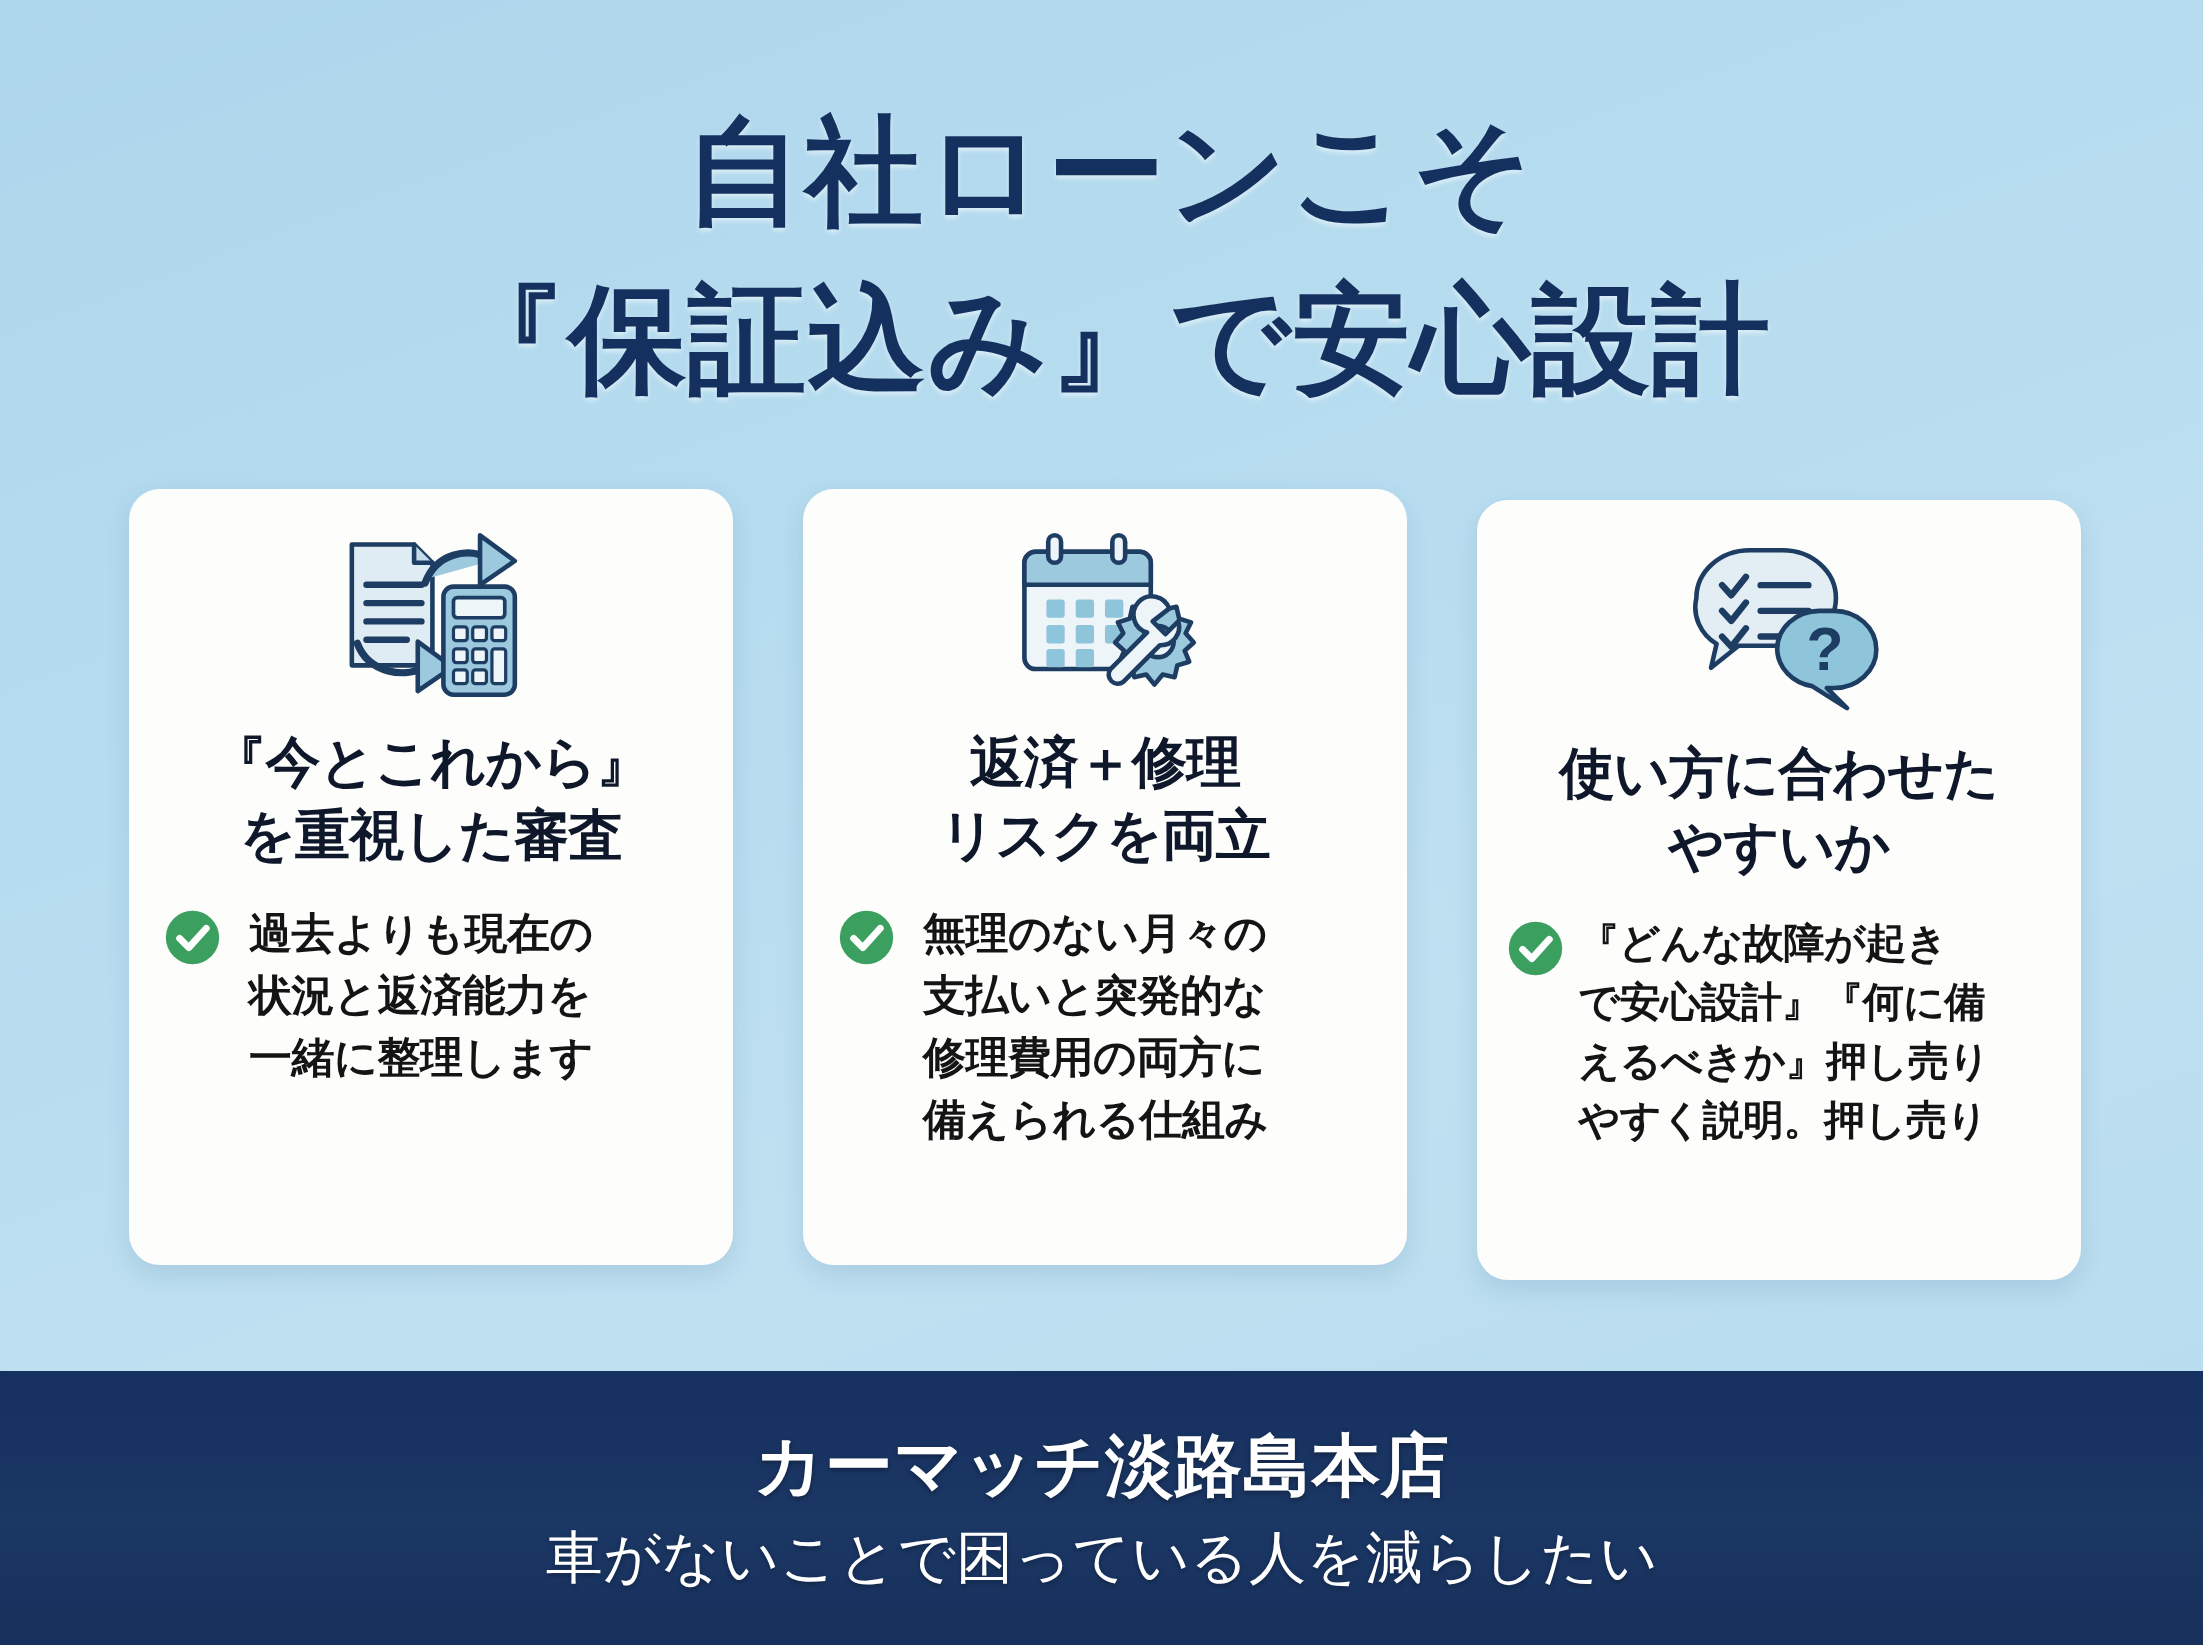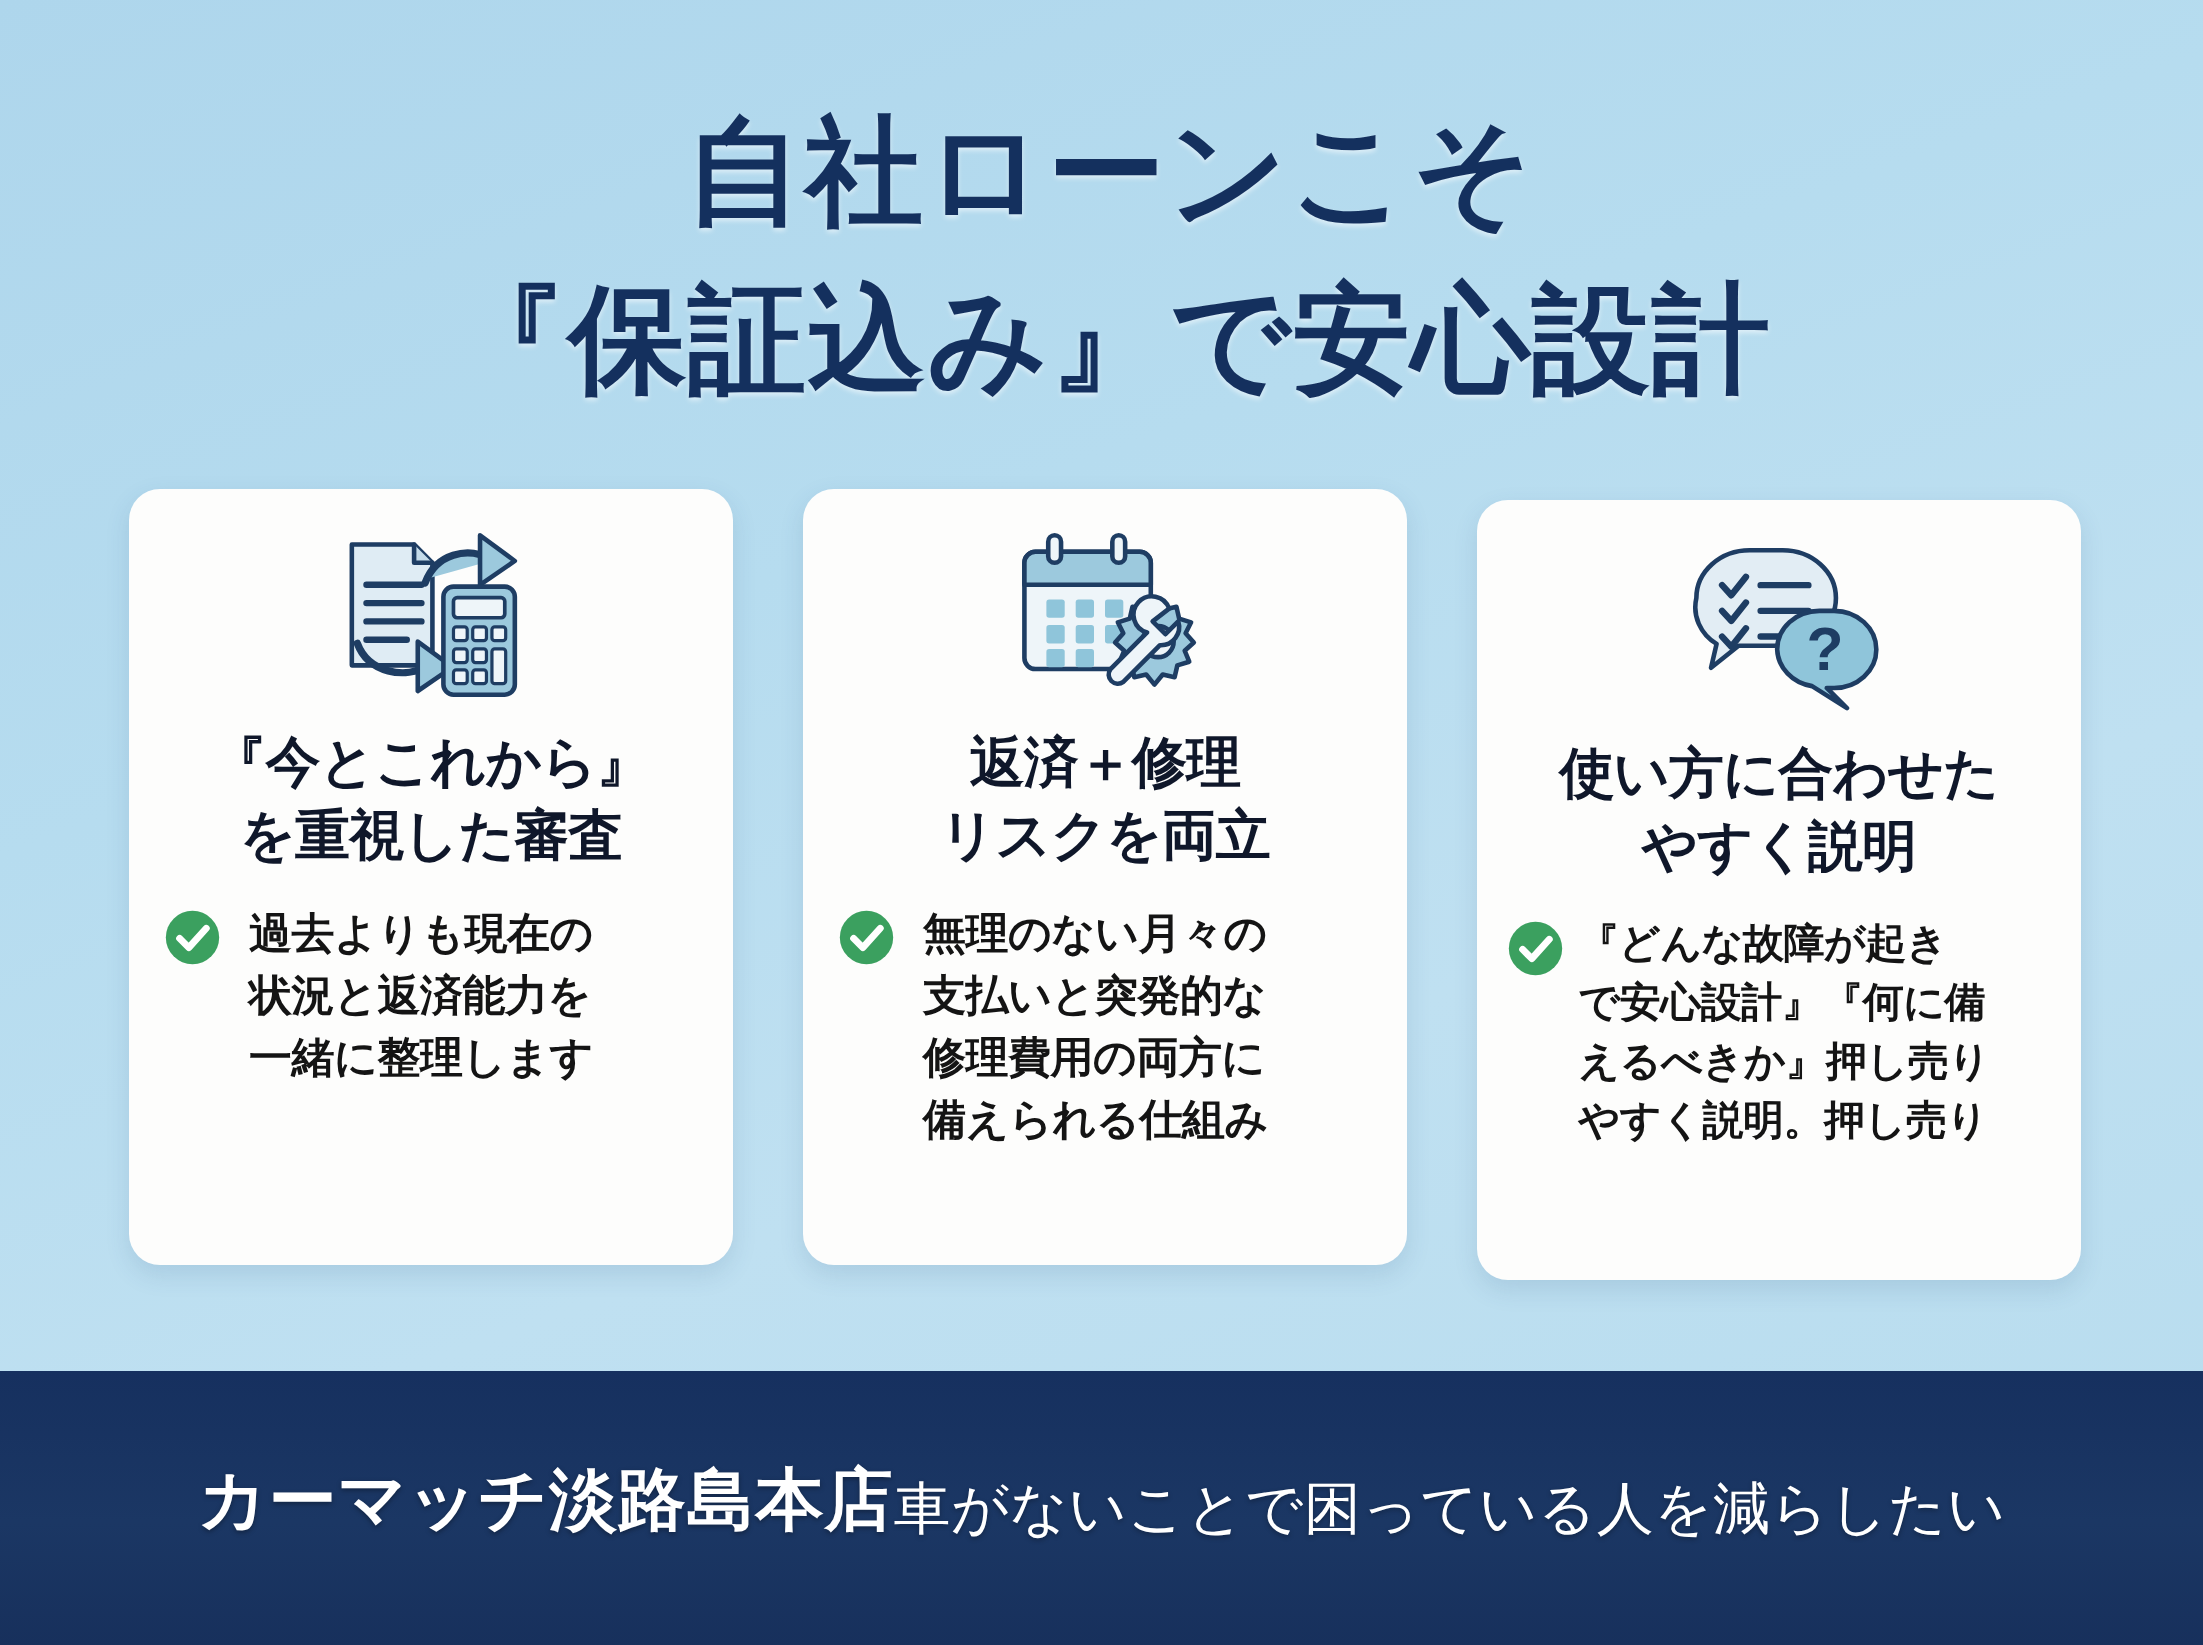--- a/index.html
+++ b/index.html
@@ -108,21 +108,21 @@
 
   
   .footer {
     position: absolute;
     left: 0;
     top: 1371px;
     width: 2204px;
     height: 275px;
     background: linear-gradient(180deg, #16305f 0%, #1b3764 55%, #17305c 100%);
     display: flex;
-    flex-direction: row;
+    flex-direction: column;
     align-items: center;
     justify-content: center;
     color: #ffffff;
   }
   .footer-store {
     font-size: 68px;
     font-weight: bold;
     letter-spacing: 0.9px;
     line-height: 1.2;
     margin-bottom: 16.5px;
@@ -253,21 +253,21 @@
               <path d="M48 104 l10 11 l16 -20" fill="none"></path>
               <path d="M90 48 h52 M90 76 h52 M90 104 h52"></path>
             </g>
             <path d="M108 118 a46 42 0 0 1 46 -42 h16 a46 42 0 0 1 46 42 a46 42 0 0 1 -46 42 h-8 l22 22 l-38 -24 a46 42 0 0 1 -38 -40 z" fill="#8fc5da"></path>
           </g>
           <text x="160" y="140" font-family="'Liberation Sans',sans-serif" font-size="66" font-weight="bold" fill="#1e3d63" text-anchor="middle">?</text>
         </svg>
       </div>
       <div class="card-title">
         <span class="t-line">使い方に合わせた</span>
-        <span class="t-line">やすく説明</span>
+        <span class="t-line">やすいか</span>
       </div>
       <div class="bullet">
         <span class="check-icon">
           <svg width="57" height="57" viewBox="0 0 62 62" xmlns="http://www.w3.org/2000/svg">
             <circle cx="31" cy="31" r="29" fill="#3ba05f"></circle>
             <path d="M17 32 L27 42 L46 21" fill="none" stroke="#ffffff" stroke-width="7.5" stroke-linecap="round" stroke-linejoin="round"></path>
           </svg>
         </span>
         <span class="bullet-text">
           <span class="b-line">『どんな故障が起き</span>

